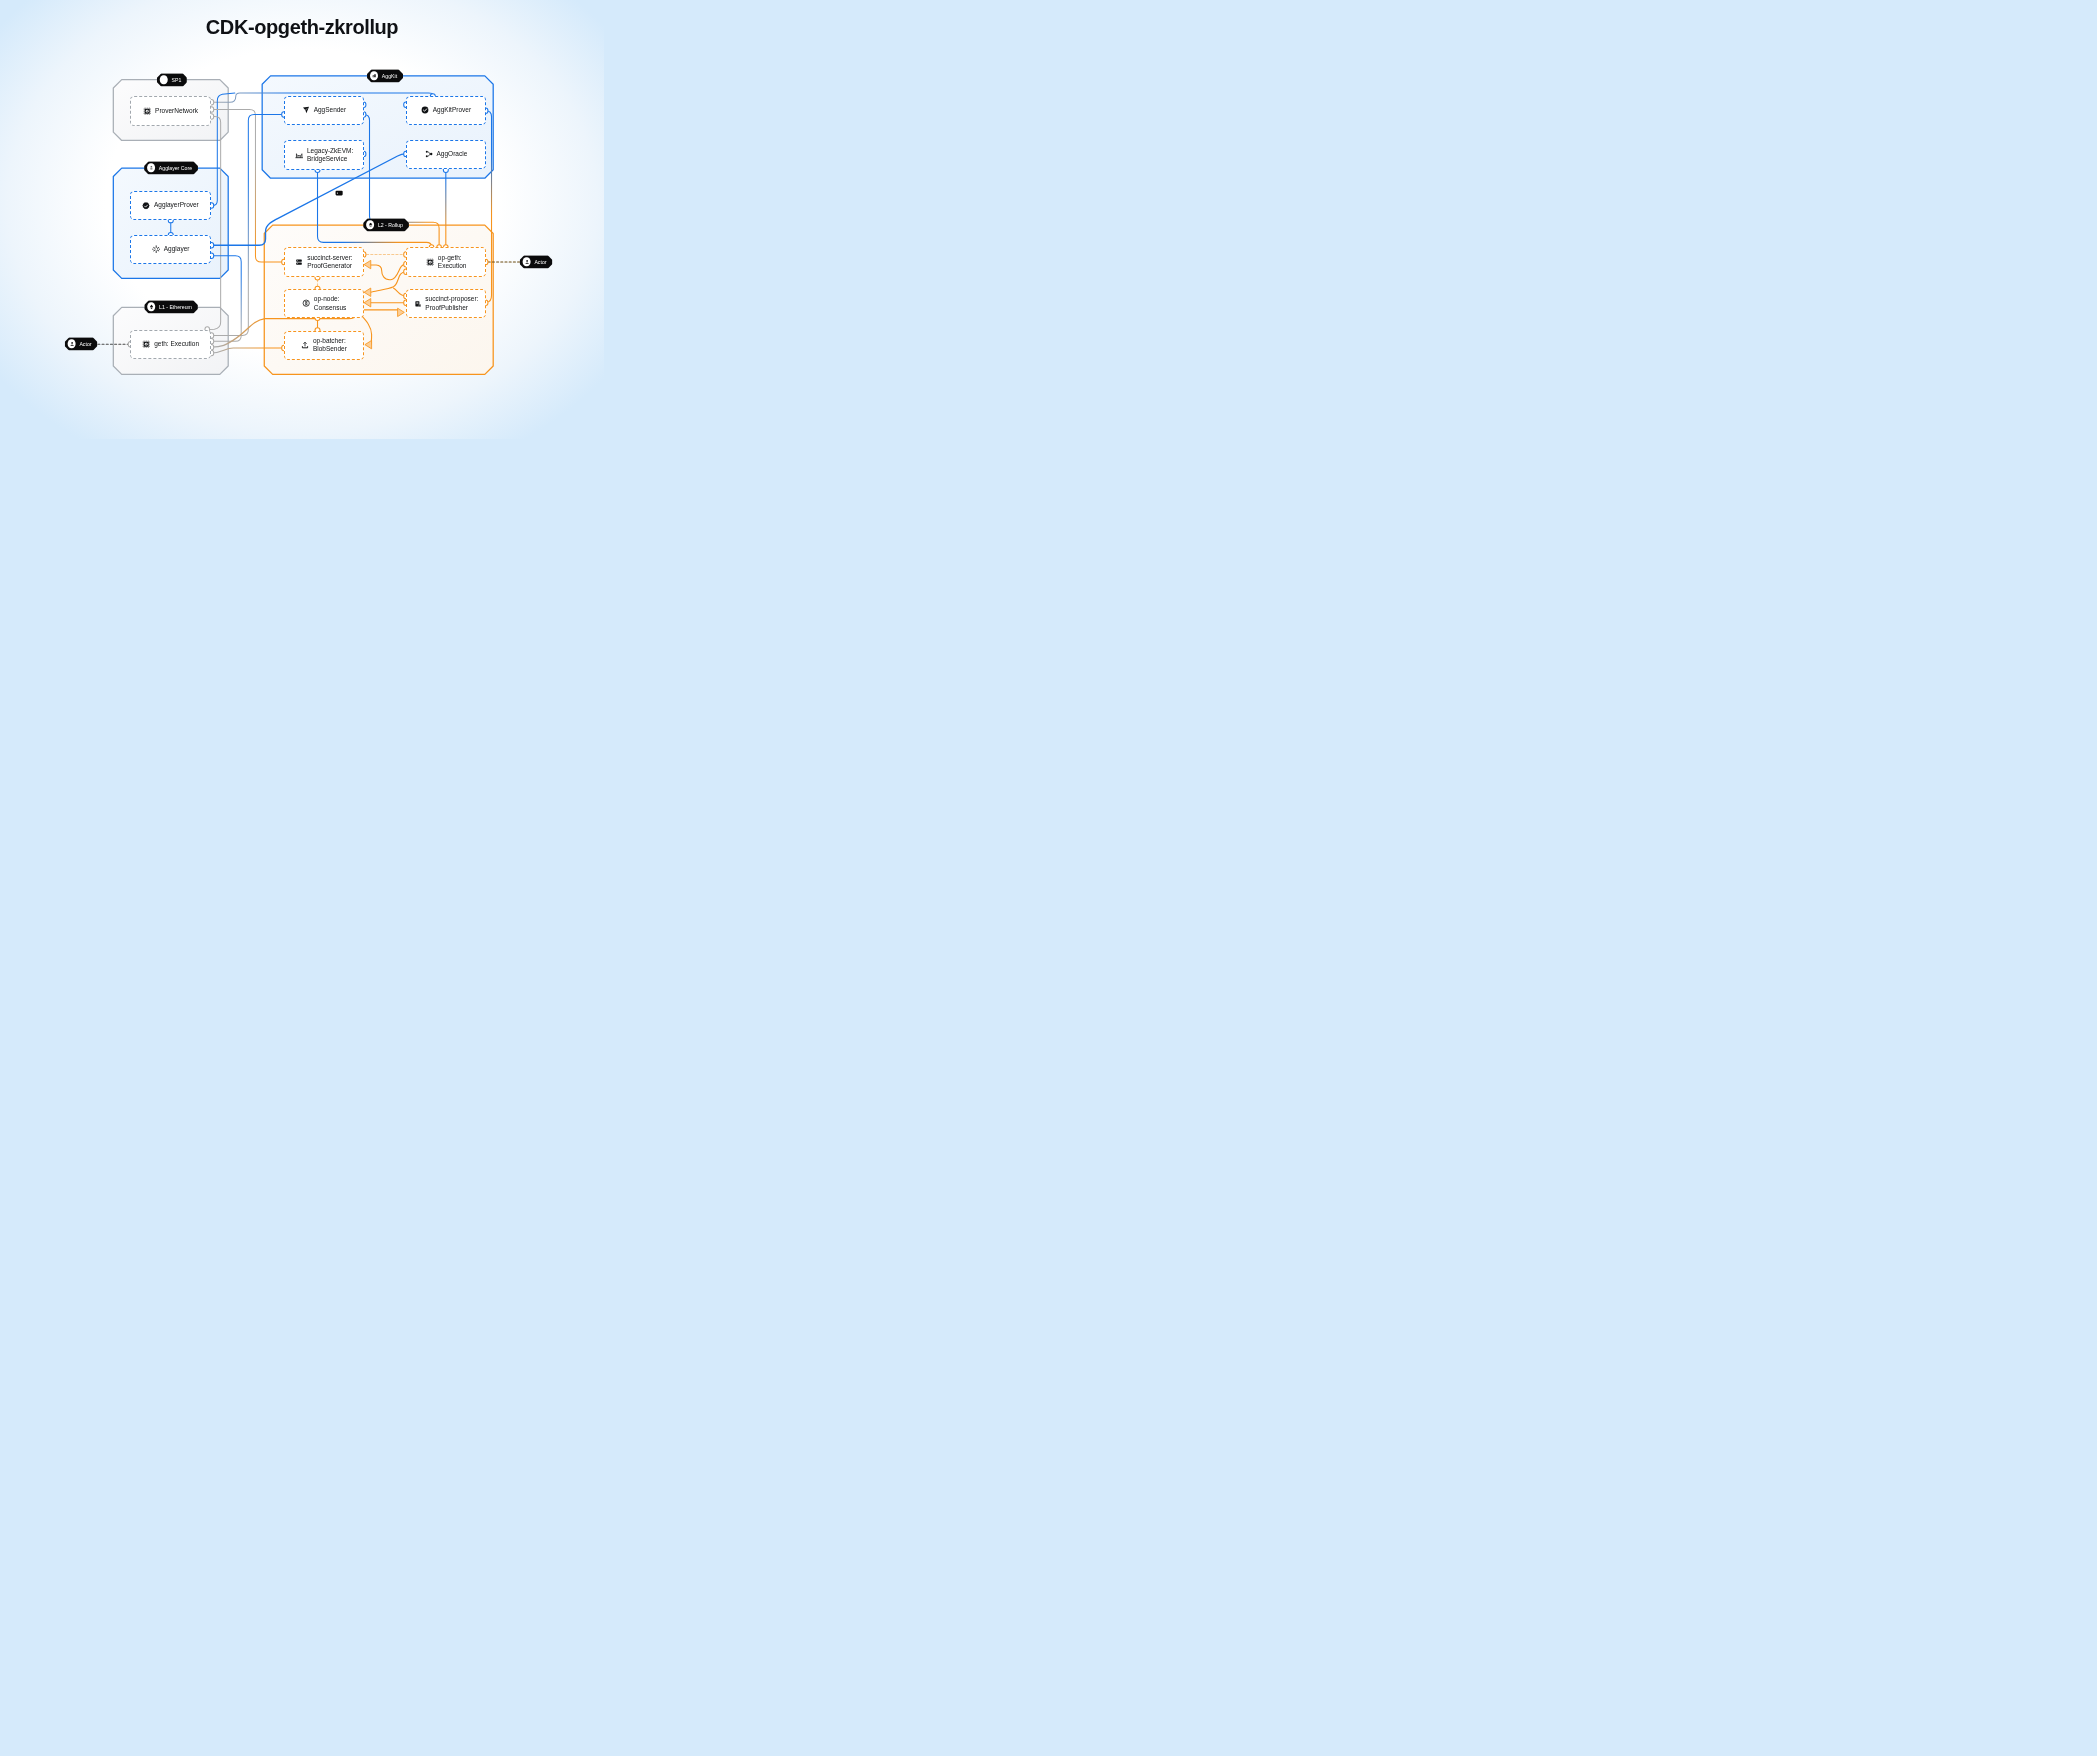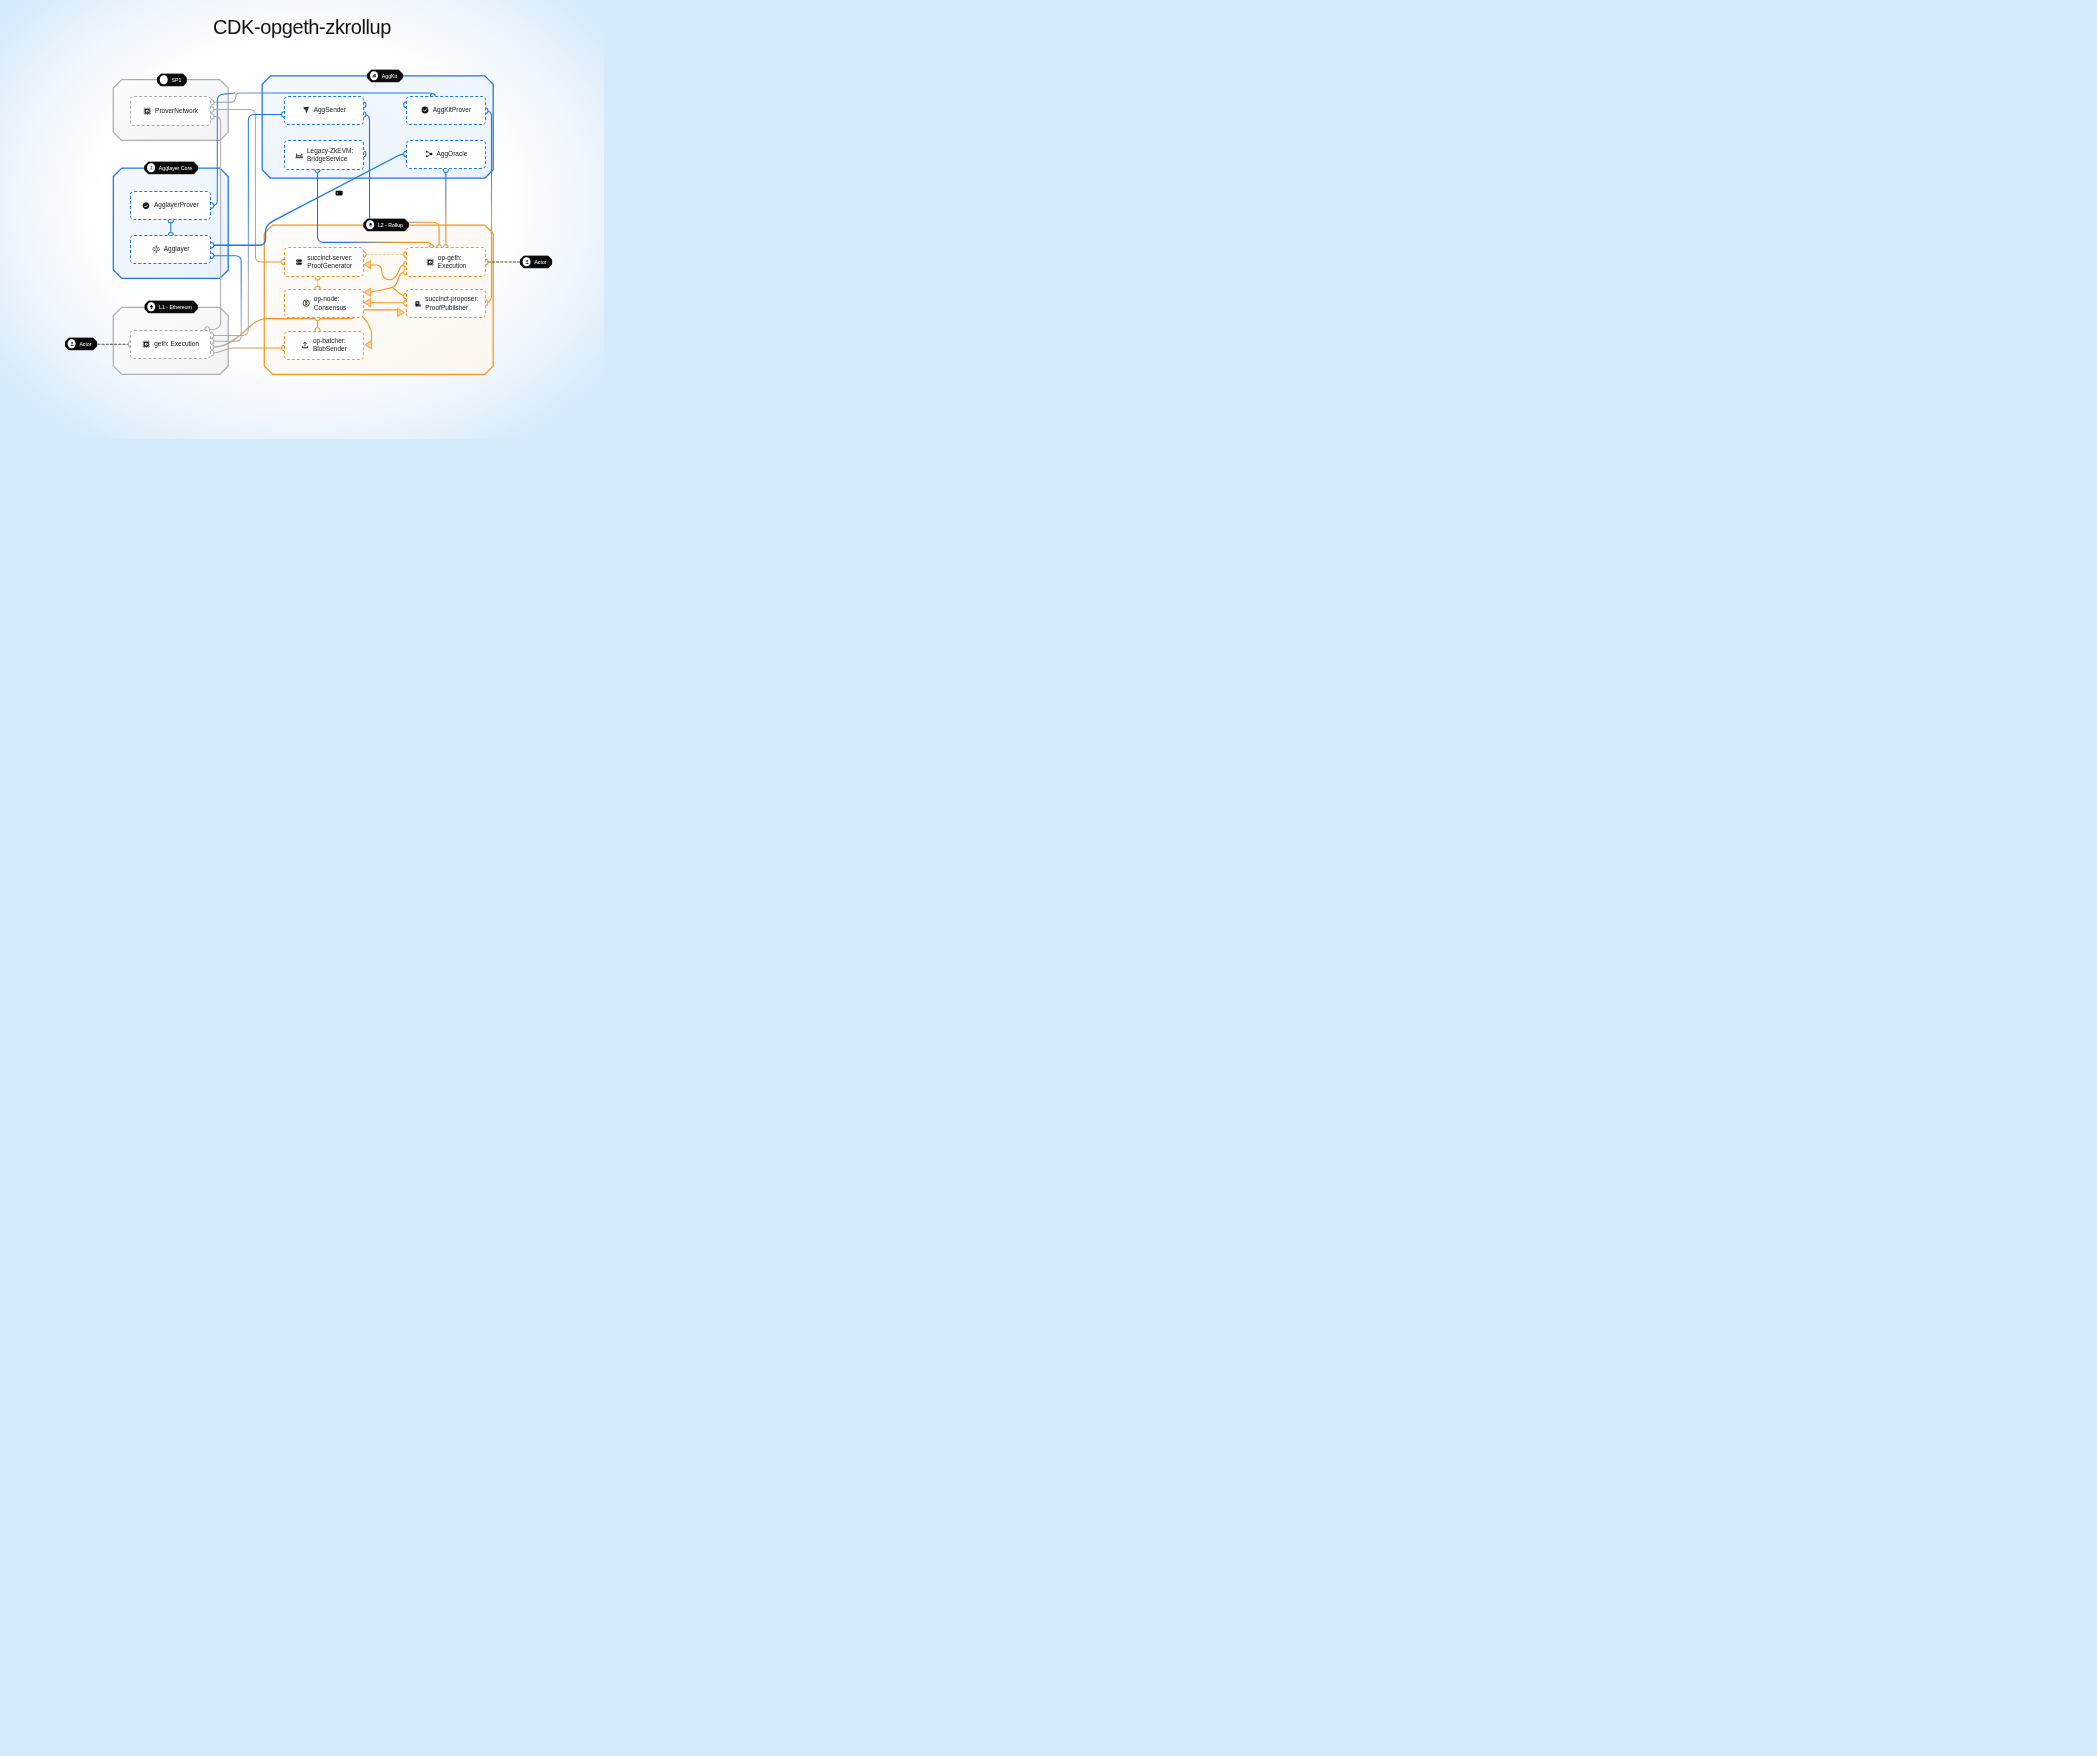--- a/index.html
+++ b/index.html
@@ -6,21 +6,21 @@
   body{
     font-family:"Liberation Sans", sans-serif;
     background:#D5EAFB;
   }
   #stage{
     position:relative;width:604px;height:439px;overflow:hidden;
     background:radial-gradient(ellipse 378px 294px at 50% 46%, #ffffff 0%, #ffffff 52%, #EDF5FC 78%, #D5EAFB 100%);
   }
   .title{
     position:absolute;left:0;top:16px;width:100%;text-align:center;
-    font-size:20px;font-weight:400;color:#0f1115;letter-spacing:-0.4px;
+    font-size:20px;font-weight:700;color:#0f1115;letter-spacing:-0.4px;
   }
   svg.layer{position:absolute;left:0;top:0;}
   
   .node{
     position:absolute;box-sizing:border-box;background:#ffffff;
     border:0.8px dashed #999;border-radius:4.2px;
     display:flex;align-items:center;justify-content:center;gap:3.8px;
     padding:1.7px 3.4px;z-index:4;
   }
   .node .lbl{font-size:6.5px;color:#101214;font-weight:500;white-space:pre-line;line-height:1.25;}

